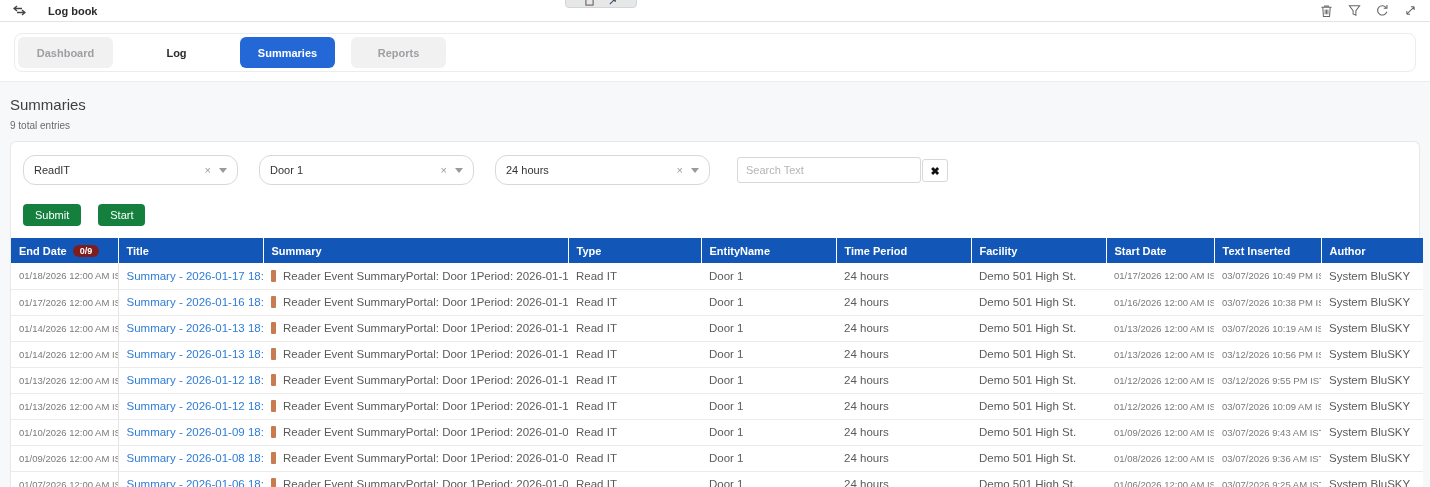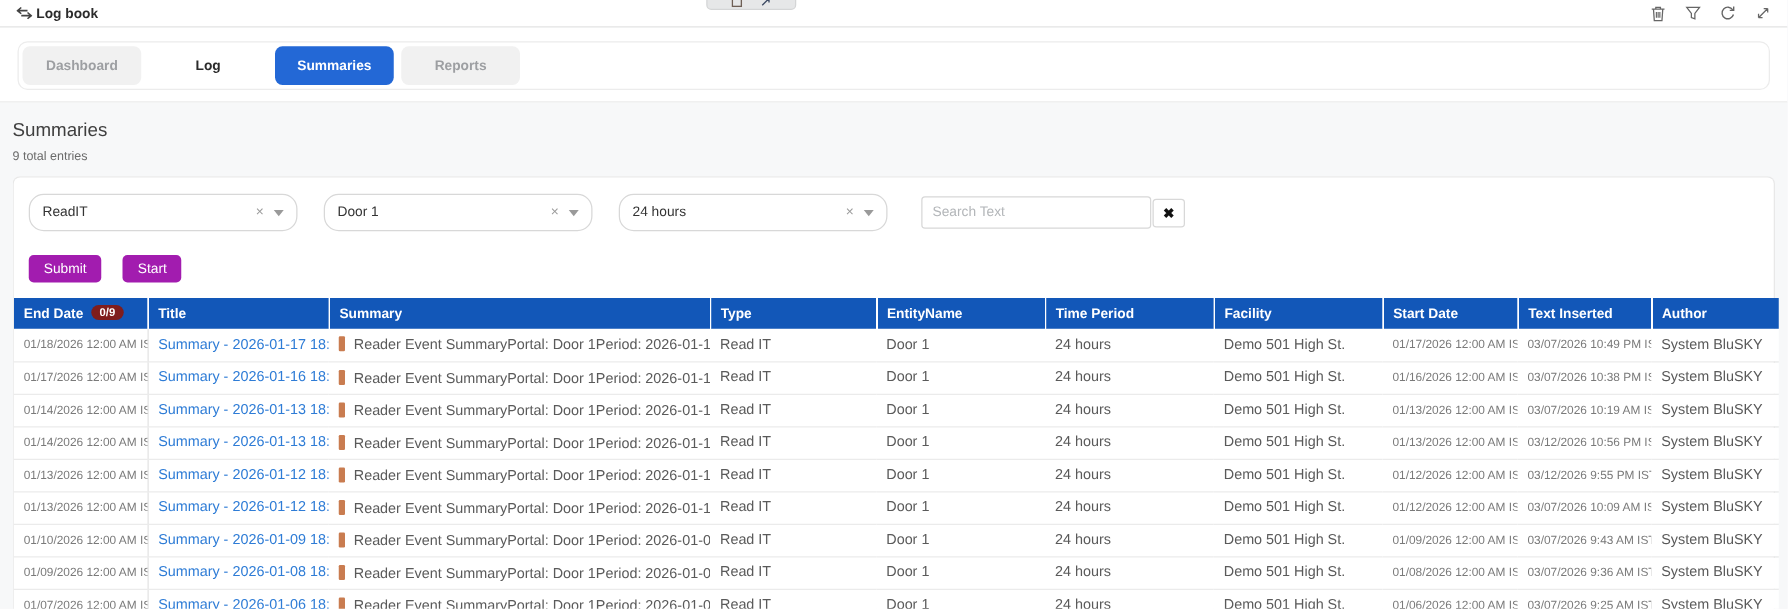--- a/index.html
+++ b/index.html
@@ -12,37 +12,37 @@
   }
 
   
   .titlebar {
     position:relative;
     height:22px; background:#fff;
     border-bottom:1px solid #e3e3e3;
     display:flex; align-items:center;
     padding:0 12px;
   }
-  .titlebar .app-title { font-size:11px; font-weight:bold; color:#2b2b2b; margin-left:2px; }
+  .titlebar .app-title { font-size:11px; font-weight:bold; color:#2b2b2b; margin-left:21px; }
   .tb-icon { width:15px; height:15px; display:inline-flex; align-items:center; justify-content:center; }
   .tb-right { margin-left:auto; display:flex; align-items:center; gap:13px; }
   .float-pill {
     position:absolute; left:565px; top:-8px;
     width:72px; height:16px; background:#e6e7e8;
     border:1px solid #d4d5d6; border-radius:4px;
     display:flex; align-items:flex-end; justify-content:center; gap:14px;
     padding-bottom:1px;
   }
   .float-pill svg { display:block; }
 
   
   .tabs-wrap { background:#fff; padding:11px 14px 9px; border-bottom:1px solid #ececec; }
   .tabs-box {
     border:1px solid #ececec; border-radius:8px;
-    background:#fff; padding:3px; display:flex; gap:6px;
+    background:#fff; padding:3px; display:flex; gap:16px;
   }
   .tab {
     width:95px; height:31px; border-radius:6px;
     display:flex; align-items:center; justify-content:center;
     font-size:11px; font-weight:600; cursor:pointer;
     background:#f1f1f1; color:#9d9fa2;
   }
   .tab.plain { background:#fff; color:#2b2b2b; }
   .tab.active { background:#2368d6; color:#fff; }
 
@@ -74,21 +74,21 @@
   }
   .search-box::placeholder { color:#b3b6b9; }
   .search-clear {
     width:26px; height:23px; border:1px solid #d8d8d8; border-radius:3px;
     background:#fff; margin-left:1px; cursor:pointer;
     font-size:11px; font-weight:bold; color:#111; line-height:21px; text-align:center;
   }
   .btn-row { display:flex; gap:17px; padding:19px 12px 12px; }
   .btn {
     height:22px; padding:0 12px; border:none; border-radius:4px;
-    background:#a21caf; color:#fff; font-size:11px; cursor:pointer;
+    background:#15803d; color:#fff; font-size:11px; cursor:pointer;
     font-family:"Liberation Sans", sans-serif;
   }
 
   
   table { width:100%; border-collapse:collapse; table-layout:fixed; }
   thead th {
     background:#1257b8; color:#fff; font-size:11px; font-weight:bold;
     text-align:left; padding:6px 8px; height:25px;
     border-right:1px solid rgba(255,255,255,.85);
     white-space:nowrap; overflow:hidden; cursor:pointer;

